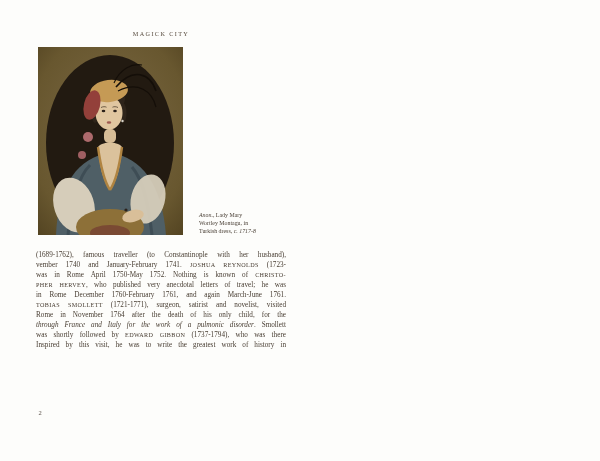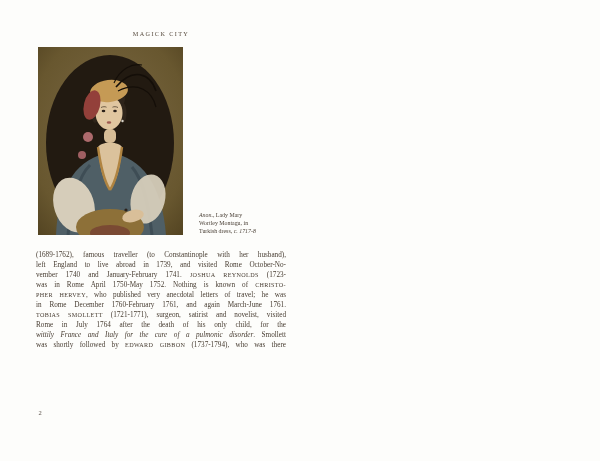--- a/index.html
+++ b/index.html
@@ -109,29 +109,29 @@
   </div>
 
   <div class="figcaption">
       <div class="capline"><em>Anon.</em>, Lady Mary</div>
       <div class="capline">Wortley Montagu, in</div>
       <div class="capline">Turkish dress, <em>c. 1717-8</em></div>
     </div>
 
   <div class="bodyblock" id="body-left">
       <div class="jline">(1689-1762), famous traveller (to Constantinople with her husband),</div>
-      <div class="jline">left England to live abroad in 1739, and visited Rome October-No-</div>
       <div class="jline">vember 1740 and January-February 1741. <span class="sc">JOSHUA REYNOLDS</span> (1723-</div>
       <div class="jline">was in Rome April 1750-May 1752. Nothing is known of <span class="sc">CHRISTO-</span></div>
       <div class="jline"><span class="sc">PHER HERVEY</span>, who published very anecdotal letters of travel; he was</div>
       <div class="jline">in Rome December 1760-February 1761, and again March-June 1761.</div>
       <div class="jline"><span class="sc">TOBIAS SMOLLETT</span> (1721-1771), surgeon, satirist and novelist, visited</div>
-      <div class="jline">Rome in July 1764 after the death of his only child, for the</div>
-      <div class="jline"><em>wittily France and Italy for the cure of a pulmonic disorder</em>. Smollett</div>
+      <div class="jline">Rome in November 1764 after the death of his only child, for the</div>
+      <div class="jline"><em>through France and Italy for the work of a pulmonic disorder</em>. Smollett</div>
       <div class="jline">was shortly followed by <span class="sc">EDWARD GIBBON</span> (1737-1794), who was there</div>
+      <div class="jline">Inspired by this visit, he was to write the greatest work of history in</div>
     </div>
 
   <div class="pagenum" id="pagenum-left">2</div>
 </div>
 
 <div class="page" id="page-right">
   
 
   
 

